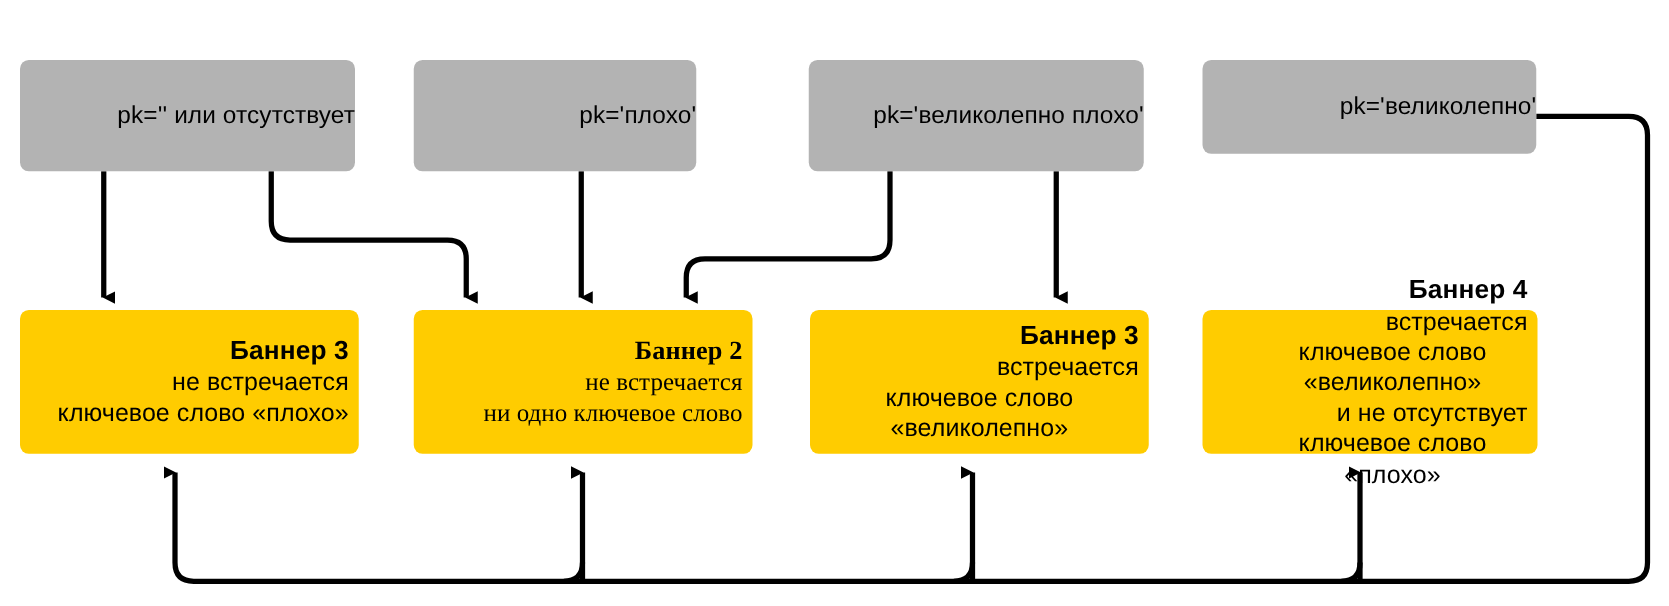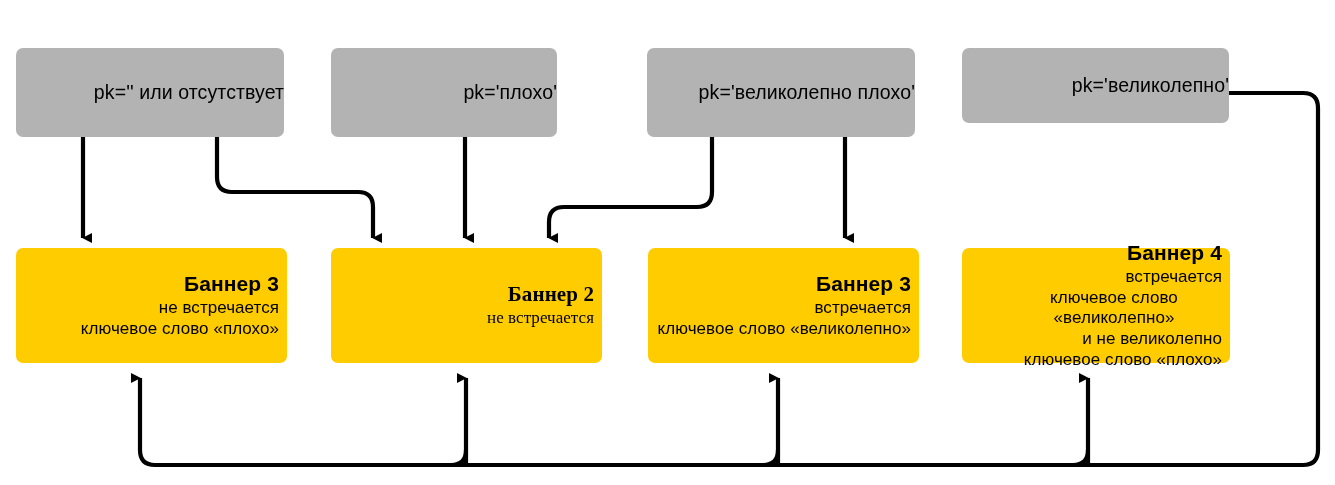--- a/index.html
+++ b/index.html
@@ -49,21 +49,21 @@
     background: #ffcc00;
     padding: 6px 8px;
   }
   .banner-title {
     font-size: 21px;
     font-weight: 700;
     margin-bottom: 1px;
     letter-spacing: 0.1px;
   }
   .banner-line {
-    font-size: 17px;
+    font-size: 20px;
     letter-spacing: 0.05px;
   }
 </style>
 </head>
 <body>
 
 <div id="diagram-root">
 
   <svg class="layer" viewBox="0 0 1335 485">
     <defs>
@@ -119,29 +119,30 @@
 
   <div class="node-box banner-box" style="left:16px; top:248px; width:271px; height:115px;">
     <div class="banner-title">Баннер 3</div>
     <div class="banner-line">не встречается</div>
     <div class="banner-line">ключевое слово «плохо»</div>
   </div>
 
   <div class="node-box banner-box" style="left:331px; top:248px; width:271px; height:115px;font-family:Liberation Serif, serif;">
     <div class="banner-title">Баннер 2</div>
     <div class="banner-line">не встречается</div>
+    <div class="banner-line">ни одно ключевое слово</div>
   </div>
 
   <div class="node-box banner-box" style="left:648px; top:248px; width:271px; height:115px;">
     <div class="banner-title">Баннер 3</div>
     <div class="banner-line">встречается</div>
     <div class="banner-line">ключевое слово «великолепно»</div>
   </div>
 
   <div class="node-box banner-box" style="left:962px; top:248px; width:268px; height:115px;padding-left:44px;">
     <div class="banner-title">Баннер 4</div>
     <div class="banner-line">встречается</div>
     <div class="banner-line">ключевое слово «великолепно»</div>
-    <div class="banner-line">и не великолепно</div>
+    <div class="banner-line">и не отсутствует</div>
     <div class="banner-line">ключевое слово «плохо»</div>
   </div>
 
 </div>
 
 </body></html>

